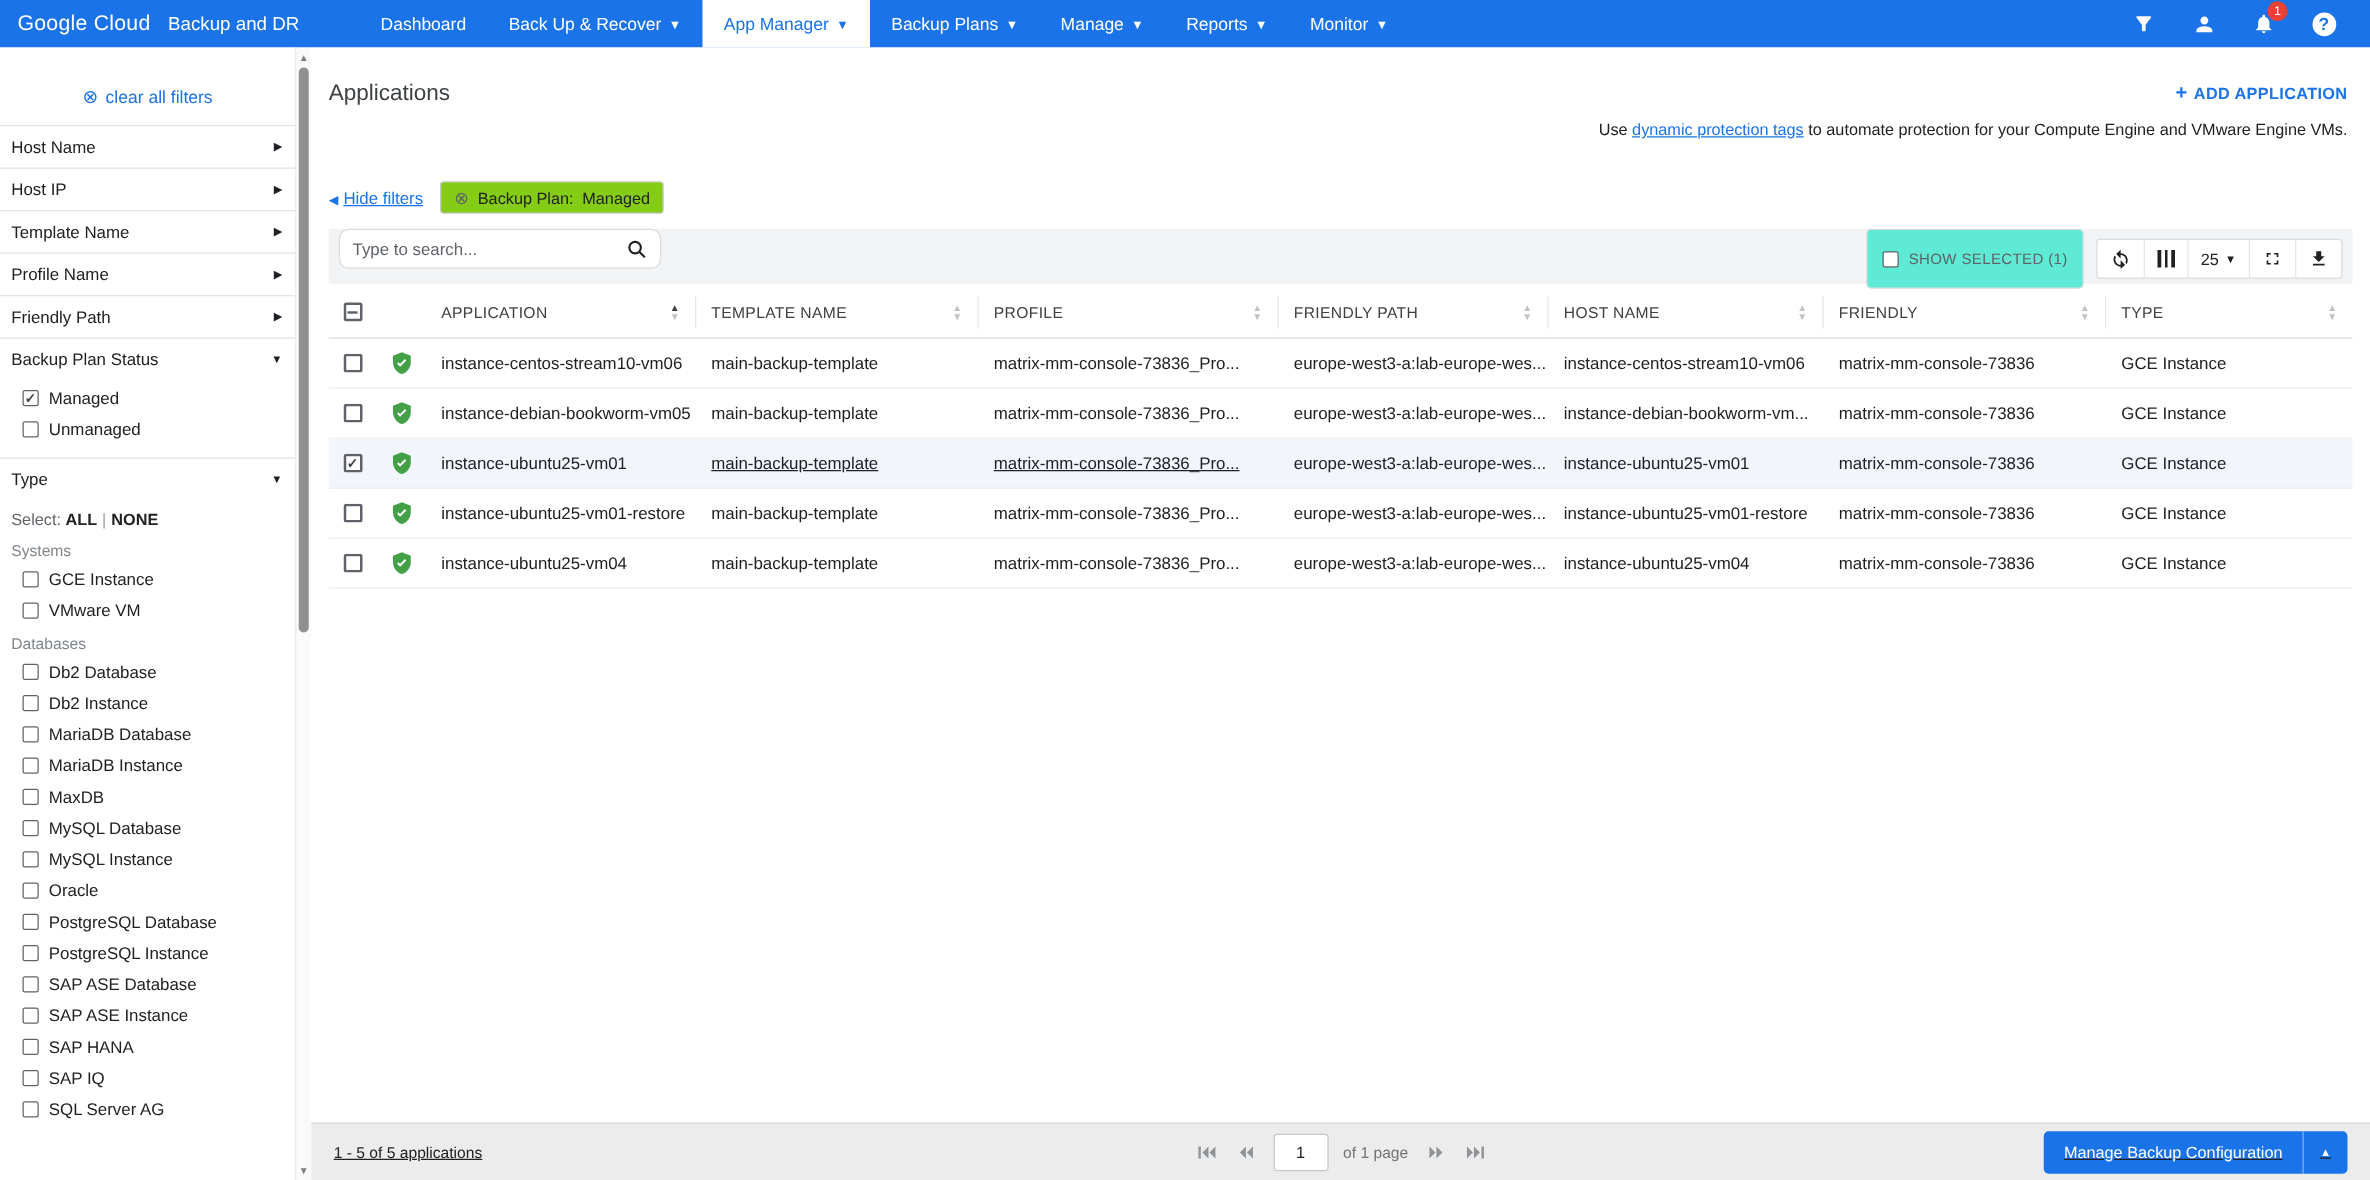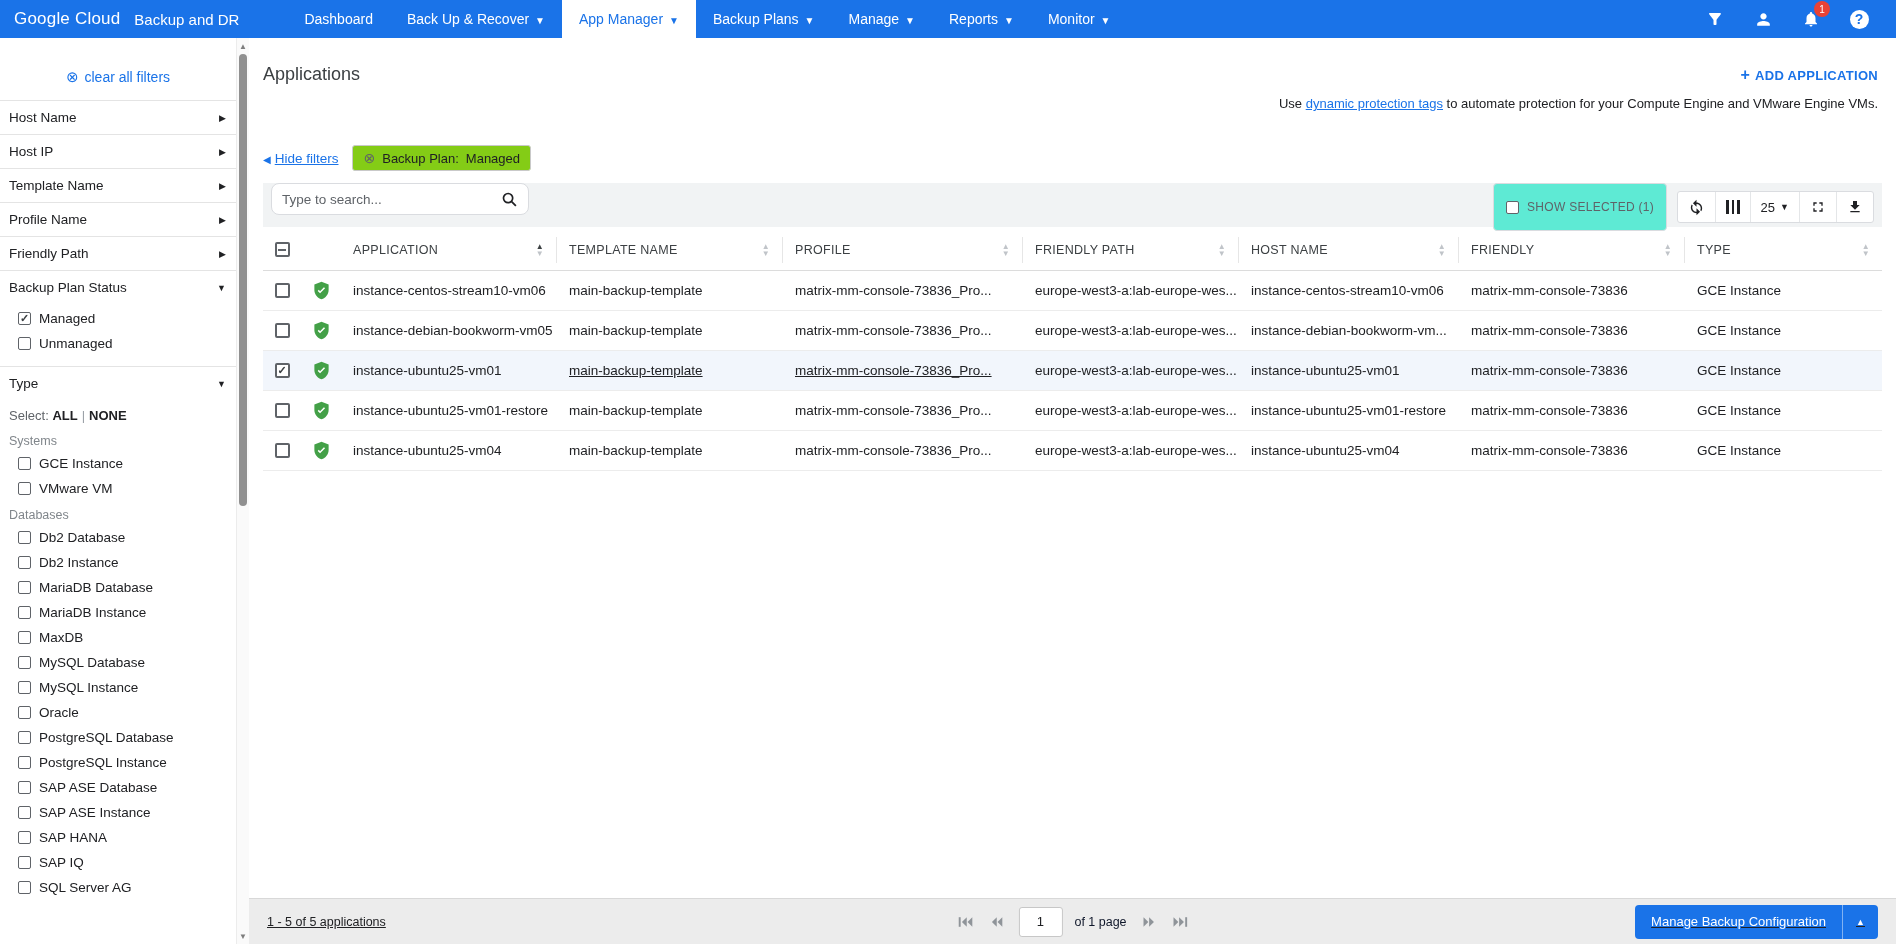--- a/index.html
+++ b/index.html
@@ -96,21 +96,21 @@
   .checkbox.indet::after { content:""; width:8px; height:2px; background:#5f6368; }
 
   
   .footer { position:absolute; left:0; right:0; bottom:0; height:46px; background:#ececec;
     border-top:1px solid #d8d8d8; display:flex; align-items:center; padding:0 18px;text-decoration:underline; }
   .row-count { font-size:12.5px; color:#202124; }
   .pager { position:absolute; left:50%; transform:translateX(-50%); display:flex; align-items:center; gap:8px; }
   .pg-btn { display:flex; align-items:center; justify-content:center; width:22px; height:22px; cursor:pointer; }
   .page-input { width:44px; height:30px; border:1px solid #c7c7c7; border-radius:3px; text-align:center;
     font-size:13px; font-family:inherit; color:#202124; background:#fff; margin:0 4px; }
-  .of-pages { font-size:12.5px; color:#0f172a; margin-right:4px; }
+  .of-pages { font-size:12.5px; color:#737373; margin-right:4px; }
   .manage-btn { margin-left:auto; display:flex; align-items:stretch; height:34px; background:#1a73e8;
     border-radius:4px; overflow:hidden; color:#fff; cursor:pointer; }
   .manage-label { display:flex; align-items:center; padding:0 16px; font-size:13px; }
   .manage-caret { display:flex; align-items:center; justify-content:center; width:36px;
     border-left:1px solid rgba(255,255,255,.45); font-size:9px; }
 
   
   .i-circle-x::before { content:"⊗"; }
   .i-right::before { content:"▶"; font-size:9px; }
   .i-down::before { content:"▼"; font-size:9px; }

